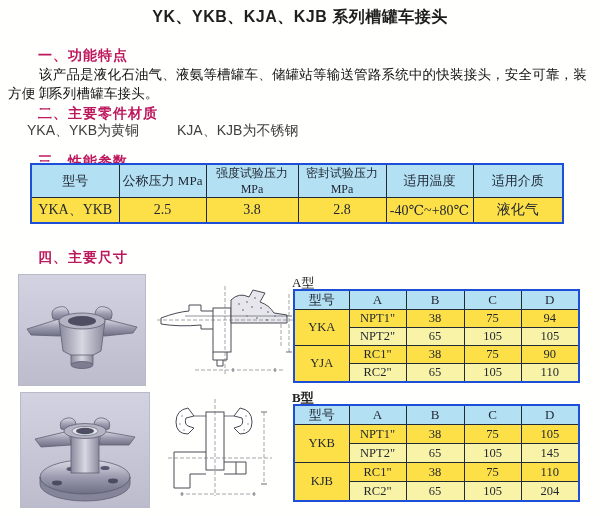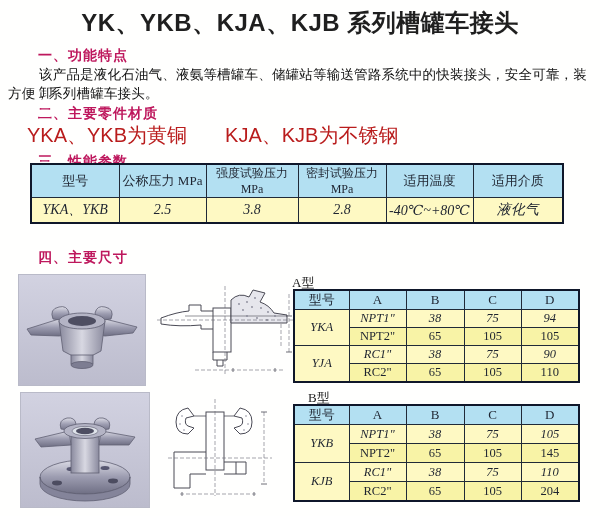--- a/index.html
+++ b/index.html
@@ -5,58 +5,58 @@
   html,body{margin:0;padding:0;}
   body{
     width:600px;height:516px;position:relative;overflow:hidden;
     background:#fffffe;
     font-family:"Liberation Sans","DejaVu Sans",sans-serif;
     color:#1a1a1a;
   }
   .abs{position:absolute;}
   .page-title{
     top:7px;left:0;width:600px;text-align:center;
-    font-size:24px;font-weight:bold;color:#1f1f1f;letter-spacing:0.5px;
+    font-size:16px;font-weight:bold;color:#1f1f1f;letter-spacing:0.5px;
   }
   .red-heading{
     left:38px;font-size:14px;font-weight:bold;color:#be185d;letter-spacing:1px;
   }
   #h1{top:47px;} #h2{top:105px;} #h3{top:141px;margin-top:12px;} #h4{top:249px;}
   .body-line{font-size:13.5px;color:#111;letter-spacing:0.2px;}
   #para-line1{top:66px;left:39px;width:560px;}
   #para-line2{top:85px;left:8px;width:560px;}
-  #materials{top:122px;left:27px;font-size:20px;color:#b91c1c;}
+  #materials{top:122px;left:27px;font-size:14px;color:#404040;}
   #materials .gap{display:inline-block;width:38px;}
 
   table{border-collapse:collapse;table-layout:fixed;}
   .dtable{
     font-family:"Liberation Serif","DejaVu Serif",serif;
     color:#1e2430;
   }
   .dtable th,.dtable td{
     border:1px solid #202a38;text-align:center;vertical-align:middle;
     overflow:hidden;padding:0;
   }
-  .dtable{border:2px solid #0f172a;}
+  .dtable{border:2px solid #1d4ed8;}
   .hdr{background:#b3e0f2;}
   .row-yellow{background:#f8f3a6;}
-  .row-white{background:#fef9c3;font-style:italic;}
+  .row-white{background:#fde047;}
 
   
   #perf{top:163px;left:30px;width:532px;}
   #perf th{height:24px;font-size:13px;font-weight:normal;}
   #perf th.sm{font-size:12px;}
   #perf td{height:24px;font-size:14px;}
 
   
   .dim-label{
     font-family:"Liberation Serif","DejaVu Serif",serif;
     font-size:13px;color:#222;
   }
-  #labelA{top:274px;left:292px;} #labelB{top:389px;left:308px;}
+  #labelA{top:274px;left:292px;} #labelB{top:389px;left:292px;font-weight:bold;}
   #dimA{top:289px;left:293px;width:285px;}
   #dimB{top:404px;left:293px;width:285px;}
   .dimt th{height:18px;font-size:13px;font-weight:normal;}
   .dimt td{height:17px;font-size:12.5px;}
   #dimB td{height:18px;}
 
   .photo{border:1px solid #b9bac8;}
   svg{display:block;}
 </style>
 </head>

